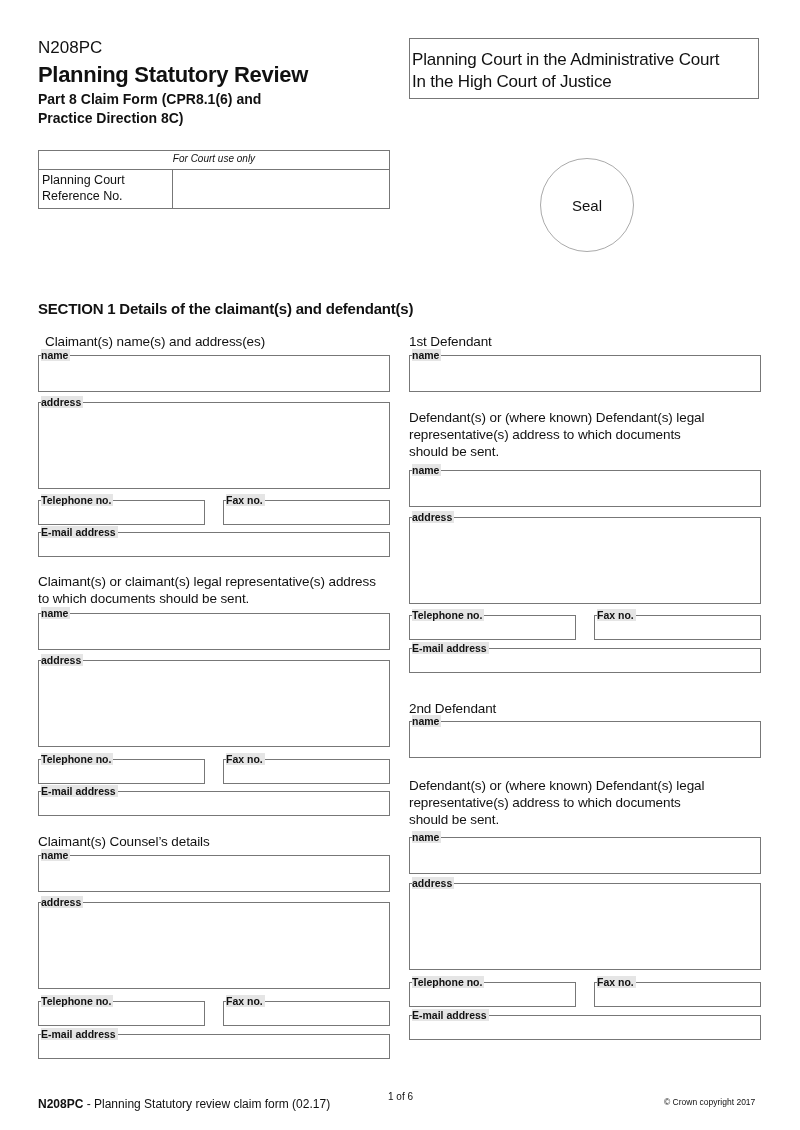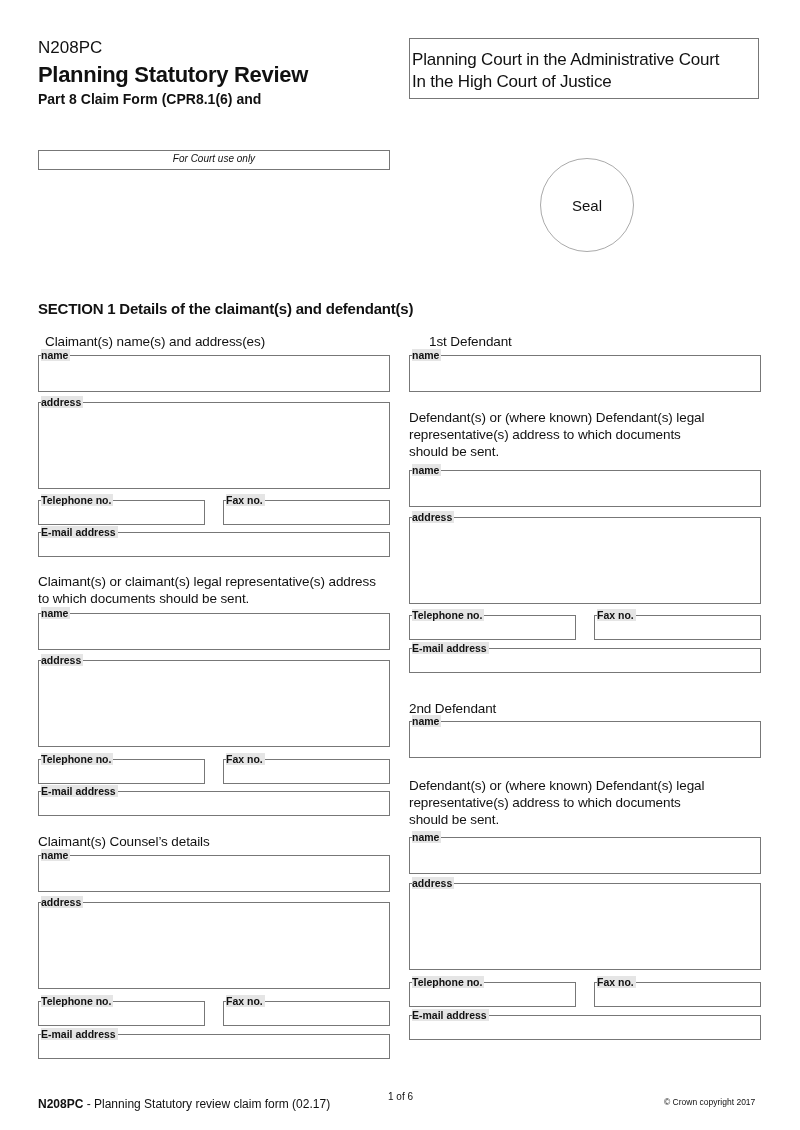--- a/index.html
+++ b/index.html
@@ -37,31 +37,36 @@
   .footer-center { left: 388px; top: 1091px; font-size: 10px; }
   .footer-right { left: 664px; top: 1097px; font-size: 8.5px; }
 </style>
 </head>
 <body>
 
 <div class="abs form-code">N208PC</div>
 <div class="abs form-title">Planning Statutory Review</div>
 <div class="abs form-subtitle">
   <div>Part 8 Claim Form (CPR8.1(6) and</div>
+  <div>Practice Direction 8C)</div>
 </div>
 <div class="abs court-box">
   <div>Planning Court in the Administrative Court</div>
   <div>In the High Court of Justice</div>
 </div>
 
 <table class="abs court-use">
   <tbody>
       <tr>
     <td class="hdr" colspan="2">For Court use only</td>
   </tr>
+  <tr class="row1">
+    <td class="lbl">Planning Court Reference No.</td>
+    <td></td>
+  </tr>
 </tbody>
   </table>
 
 <div class="abs seal">
   <span>Seal</span>
 </div>
 
 <div class="abs section-head">SECTION 1  Details of the claimant(s) and defendant(s)</div>
 
 <div class="abs grp-label" style="left:30px; top:333px; width:352px;margin-left:15px;">Claimant(s) name(s) and address(es)</div>
@@ -123,21 +128,21 @@
 </div>
 <div class="abs field" style="left:223px; top:1001px; width:167px; height:25px;">
   <span class="field-label">Fax no.</span>
   <input type="text" value="" style="">
 </div>
 <div class="abs field" style="left:38px; top:1034px; width:352px; height:25px;">
   <span class="field-label">E-mail address</span>
   <input type="text" value="" style="">
 </div>
 
-<div class="abs grp-label" style="left:409px; top:333px; width:352px;margin-left:20px;">1st Defendant</div>
+<div class="abs grp-label" style="left:409px; top:333px; width:352px;">1st Defendant</div>
 <div class="abs field" style="left:409px; top:355px; width:352px; height:37px;">
   <span class="field-label">name</span>
   <input type="text" value="" style="">
 </div>
 
 <div class="abs grp-label" style="left:409px; top:409px; width:300px;">Defendant(s) or (where known) Defendant(s) legal representative(s) address to which documents should be sent.</div>
 <div class="abs field" style="left:409px; top:470px; width:352px; height:37px;">
   <span class="field-label">name</span>
   <input type="text" value="" style="">
 </div>

